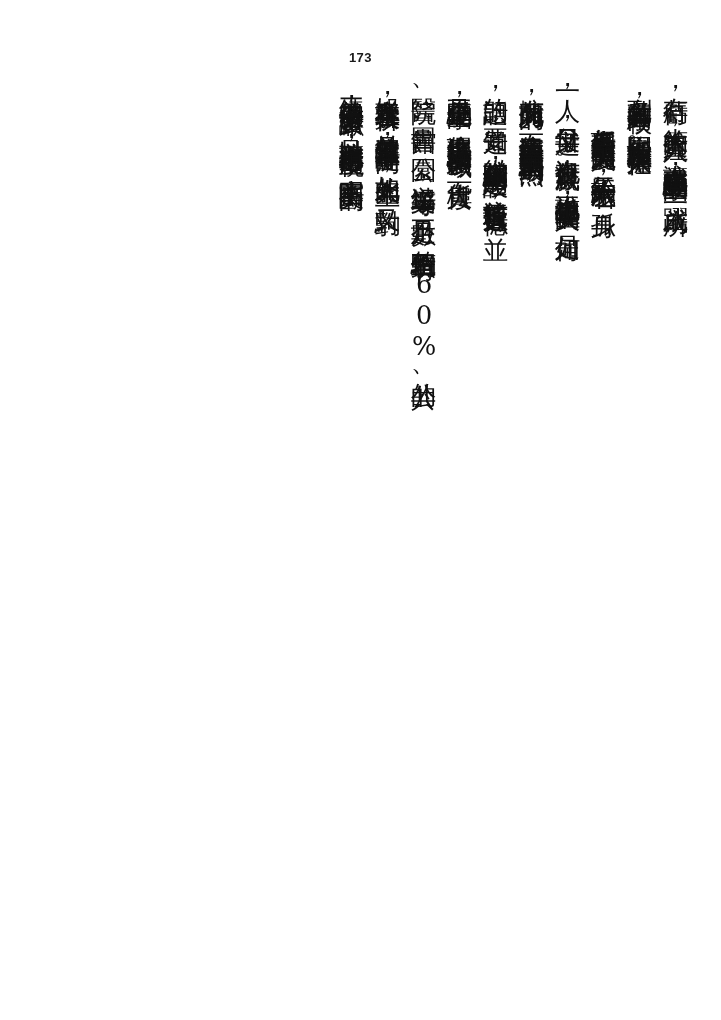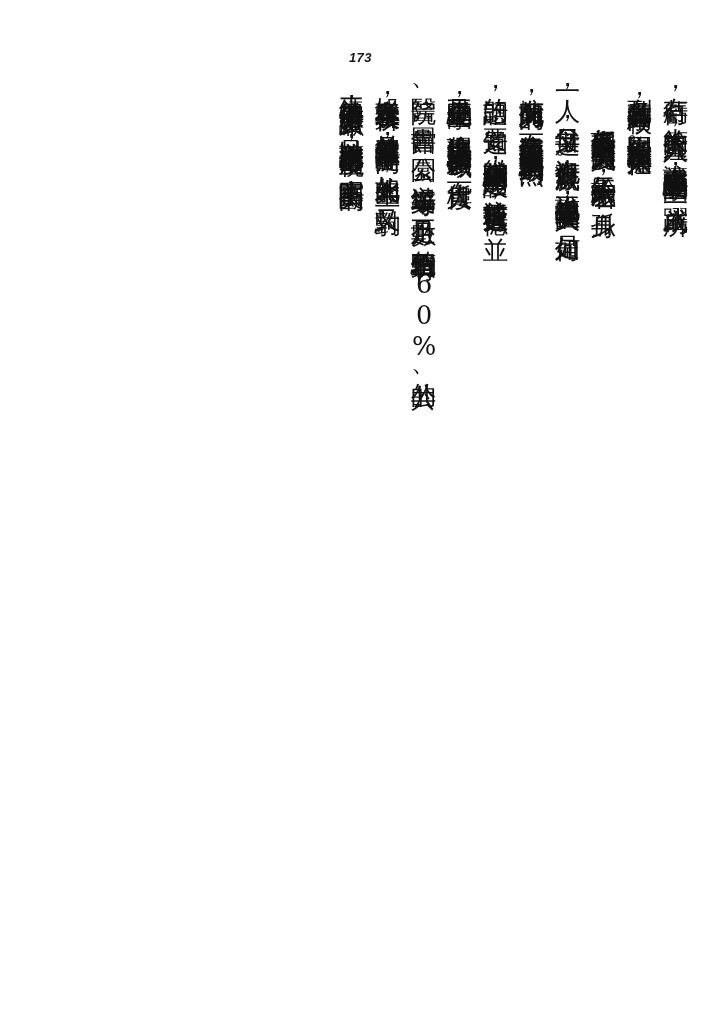--- a/index.html
+++ b/index.html
@@ -23,21 +23,20 @@
     position: absolute;
     top: 50px;
     left: 0;
     right: 0;
     text-align: center;
     font-family: "Liberation Sans", sans-serif;
     font-size: 13px;
     font-weight: bold;
     letter-spacing: 0.5px;
     color: #1a1a1a;
-    font-style: italic;
   }
   
   .body-text {
     position: absolute;
     top: 78px;
     left: 28px;
     right: 28px;
     height: 880px;
     display: flex;
     flex-direction: row-reverse;

